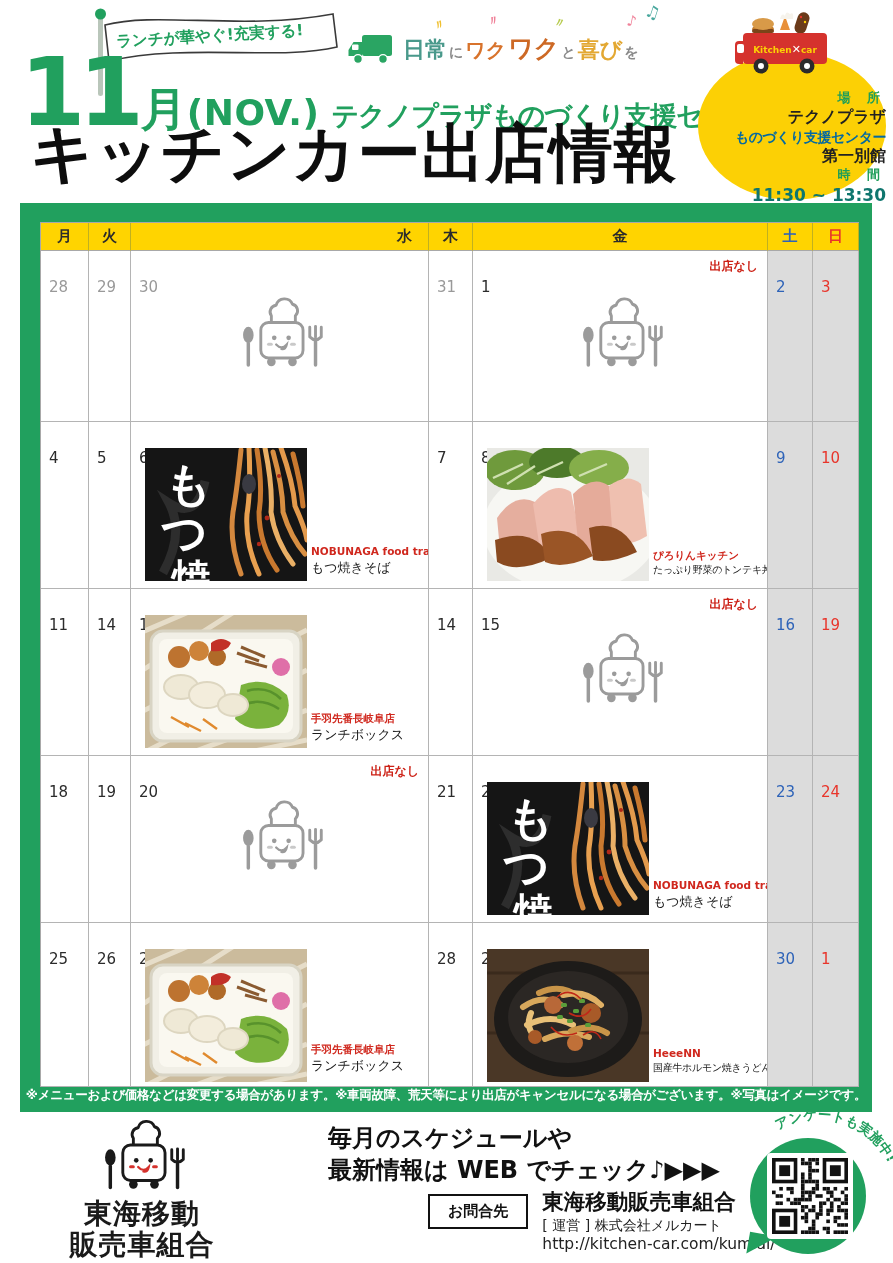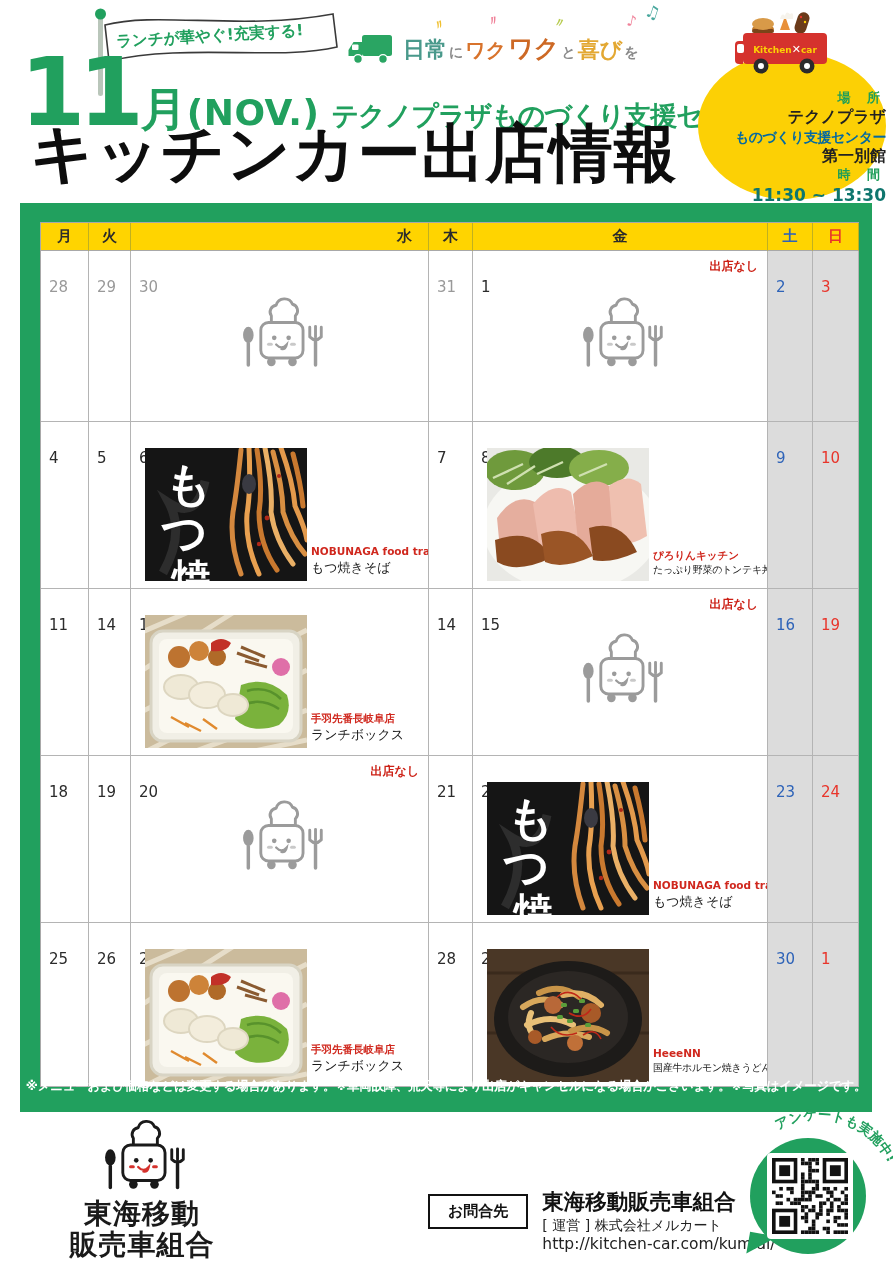--- a/index.html
+++ b/index.html
@@ -59,21 +59,21 @@
   .tone-prev .date{color:#999;}
   .tone-sat .date{color:#2e63b8;}
   .tone-sun .date{color:#e8352b;}
   .note{position:absolute;top:7px;right:9px;color:#cc2015;font-weight:800;font-size:12px;}
   .mascot{position:absolute;left:50%;top:50%;transform:translate(-50%,-50%);}
   .photo{position:absolute;left:14px;top:26px;width:162px;height:133px;}
   .labels{position:absolute;left:180px;bottom:11px;line-height:1.4;white-space:nowrap;}
   .vendor{color:#d0281e;font-weight:800;font-size:10.5px;display:block;}
   .dish{color:#1a1a1a;font-size:13px;display:block;}
   .dish.small{font-size:10px;letter-spacing:-0.3px;}
-  .disclaimer{position:absolute;left:0;right:0;bottom:13px;height:25px;display:flex;align-items:center;
+  .disclaimer{position:absolute;left:0;right:0;bottom:4px;height:25px;display:flex;align-items:center;
               justify-content:center;color:#fff;font-size:12.5px;font-weight:700;letter-spacing:-0.3px;}
 
   
   .f-logo{left:52px;top:1118px;width:180px;text-align:center;}
   .f-logo-line{font-size:28px;font-weight:900;color:#1a1a1a;line-height:1.1;letter-spacing:1px;}
   .f-promo{left:328px;top:1122px;font-size:24px;font-weight:700;color:#111;line-height:1.35;white-space:nowrap;}
   .f-contact{left:428px;top:1188px;display:flex;gap:14px;align-items:flex-start;}
   .f-box{border:2px solid #111;padding:6px 18px;font-size:15px;font-weight:700;color:#111;margin-top:6px;}
   .f-info{line-height:1.3;}
   .f-name{font-size:21.5px;font-weight:900;color:#111;}
@@ -546,20 +546,24 @@
           <circle cx="63" cy="69" r="4.5" fill="#1a1a1a"></circle>
  <ellipse cx="17" cy="41" rx="5.5" ry="8.5" fill="#1a1a1a"></ellipse>
  <rect x="15.2" y="48" width="3.6" height="26" rx="1.8" fill="#1a1a1a"></rect>
  <rect x="85.2" y="46" width="3.6" height="28" rx="1.8" fill="#1a1a1a"></rect>
  <path d="M81,33 v10 M87,32 v11 M93,33 v10 M81,43 q6,6 12,0" stroke="#1a1a1a" stroke-width="3" fill="none" stroke-linecap="round"></path>
 </svg></div>
     <div class="f-logo-line">東海移動</div>
     <div class="f-logo-line">販売車組合</div>
   </div>
 
+  <div class="abs f-promo">
+    <div>毎月のスケジュールや</div>
+    <div>最新情報は WEB でチェック♪▶▶▶</div>
+  </div>
 
   <div class="abs f-contact">
     <div class="f-box">お問合先</div>
     <div class="f-info">
       <div class="f-name">東海移動販売車組合</div>
       <div class="f-op">[ 運営 ] 株式会社メルカート</div>
       <div class="f-url">http://kitchen-car.com/kumiai/</div>
     </div>
   </div>
 

